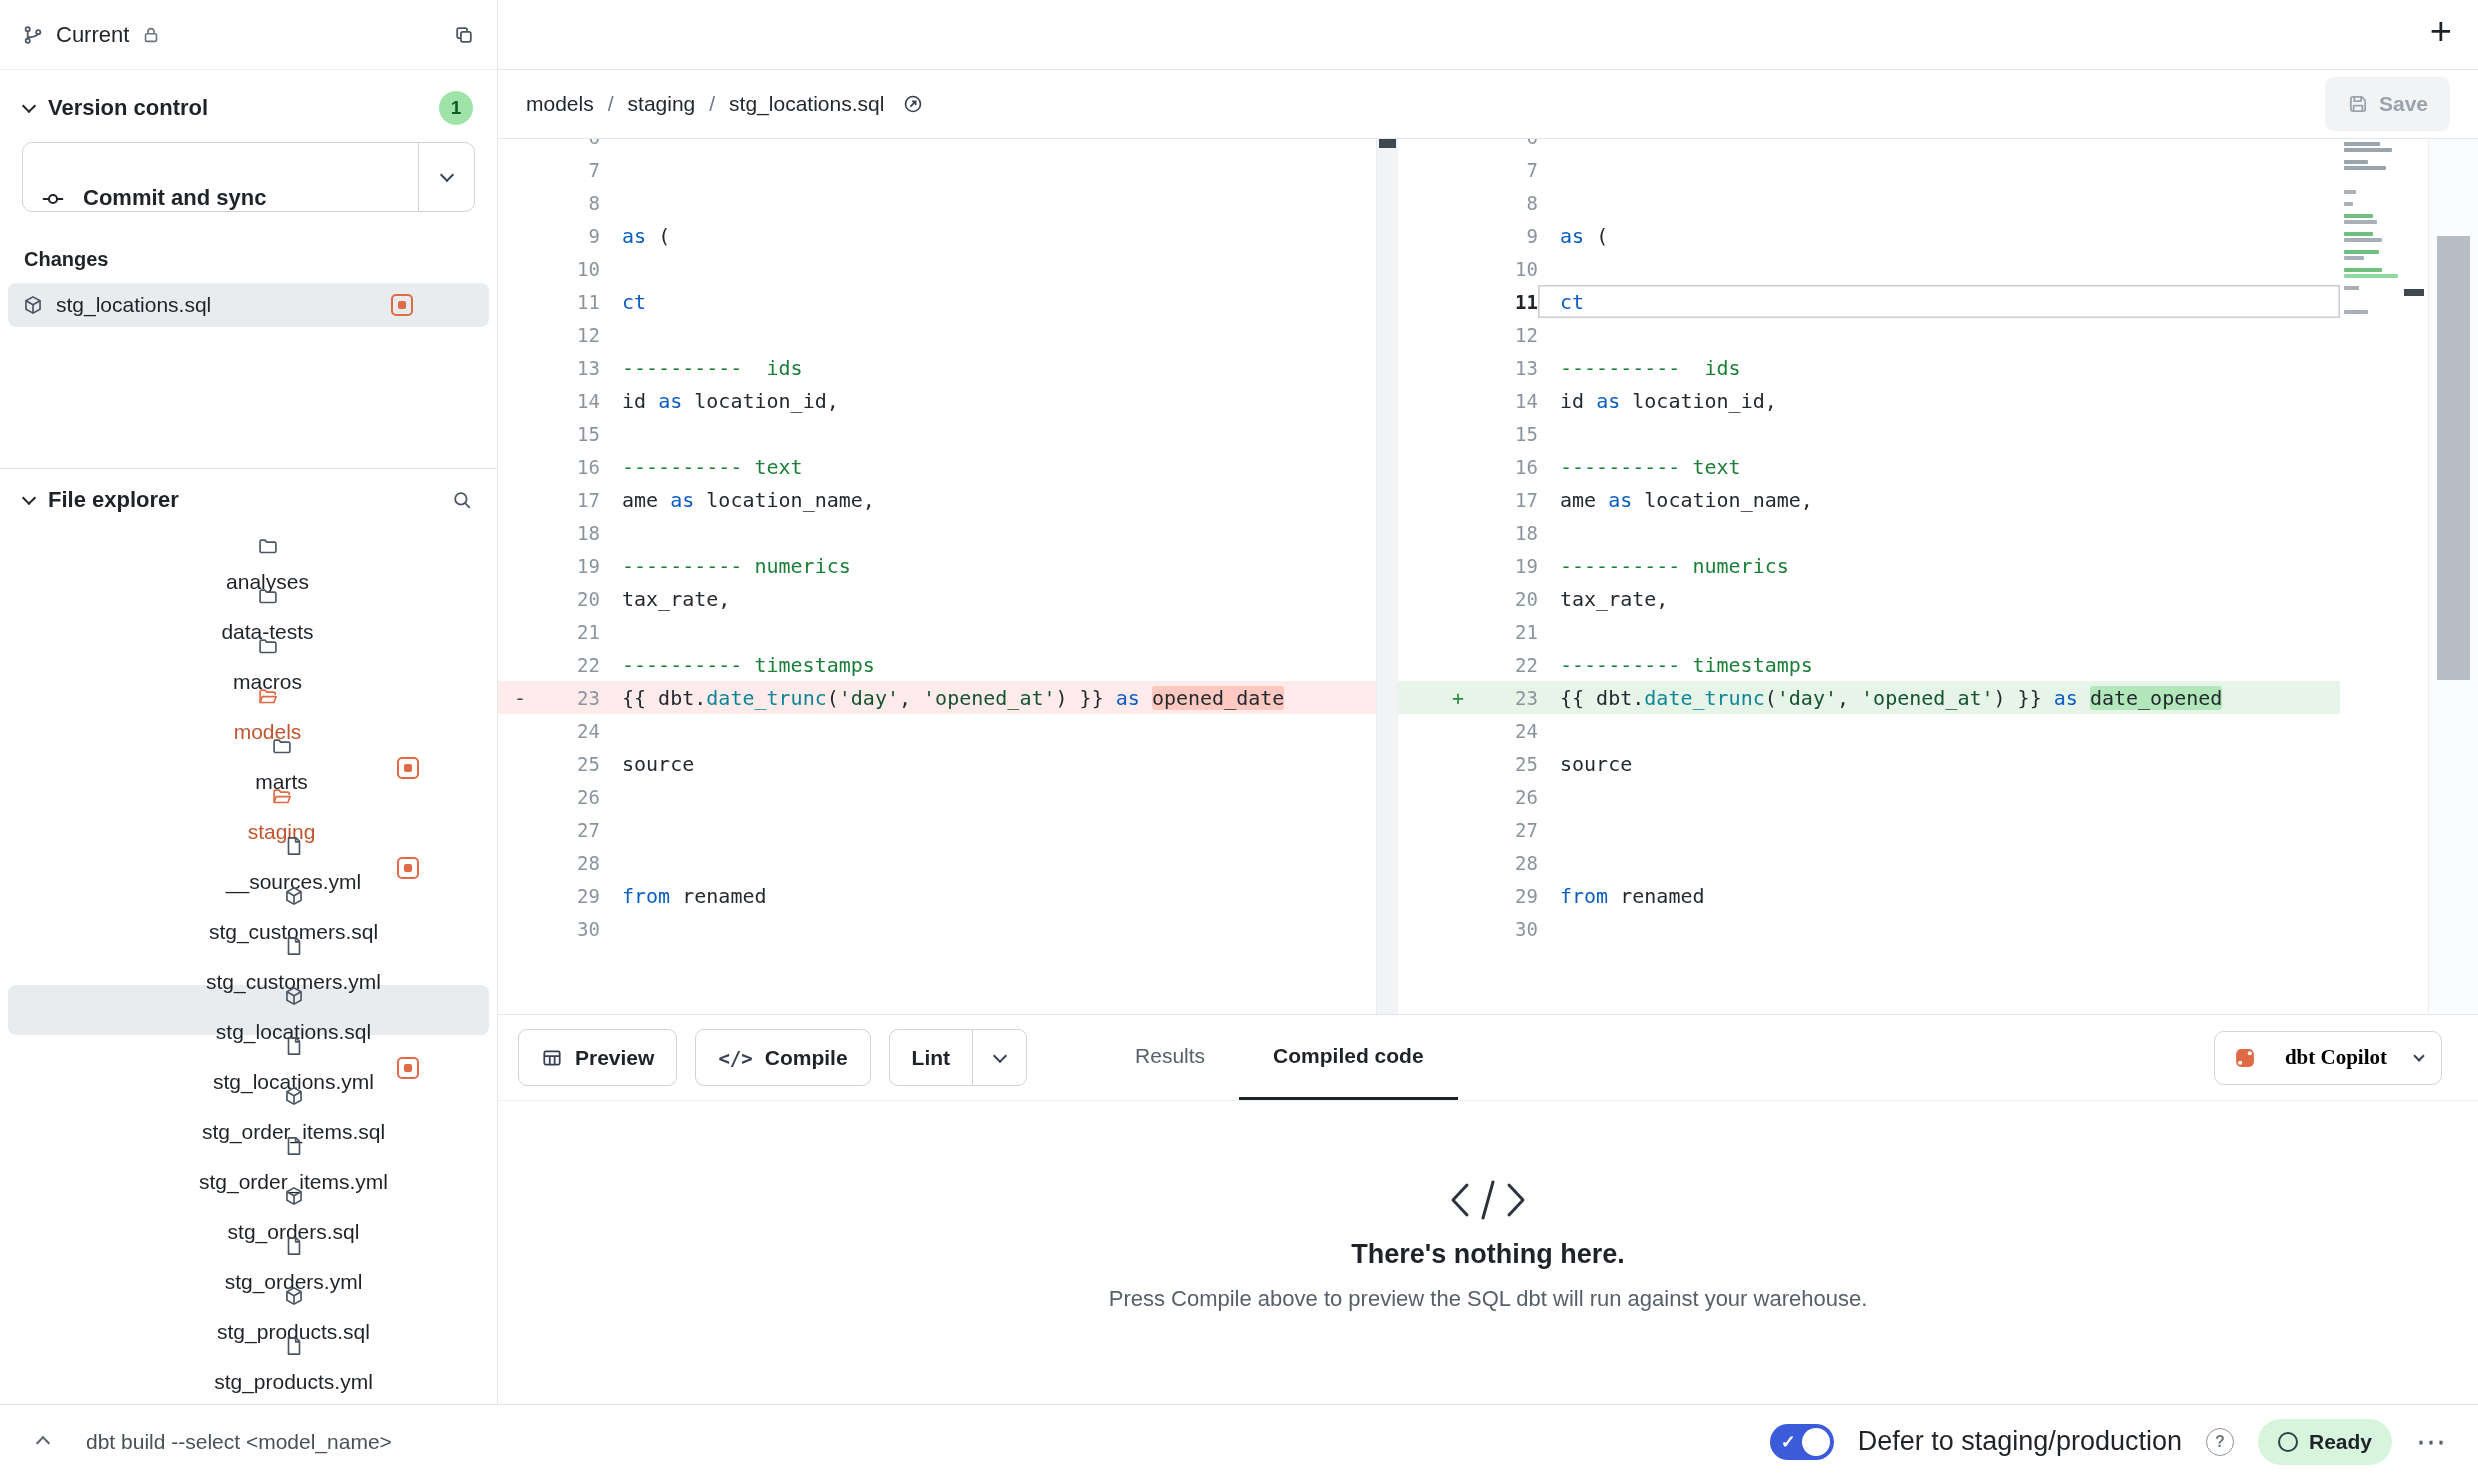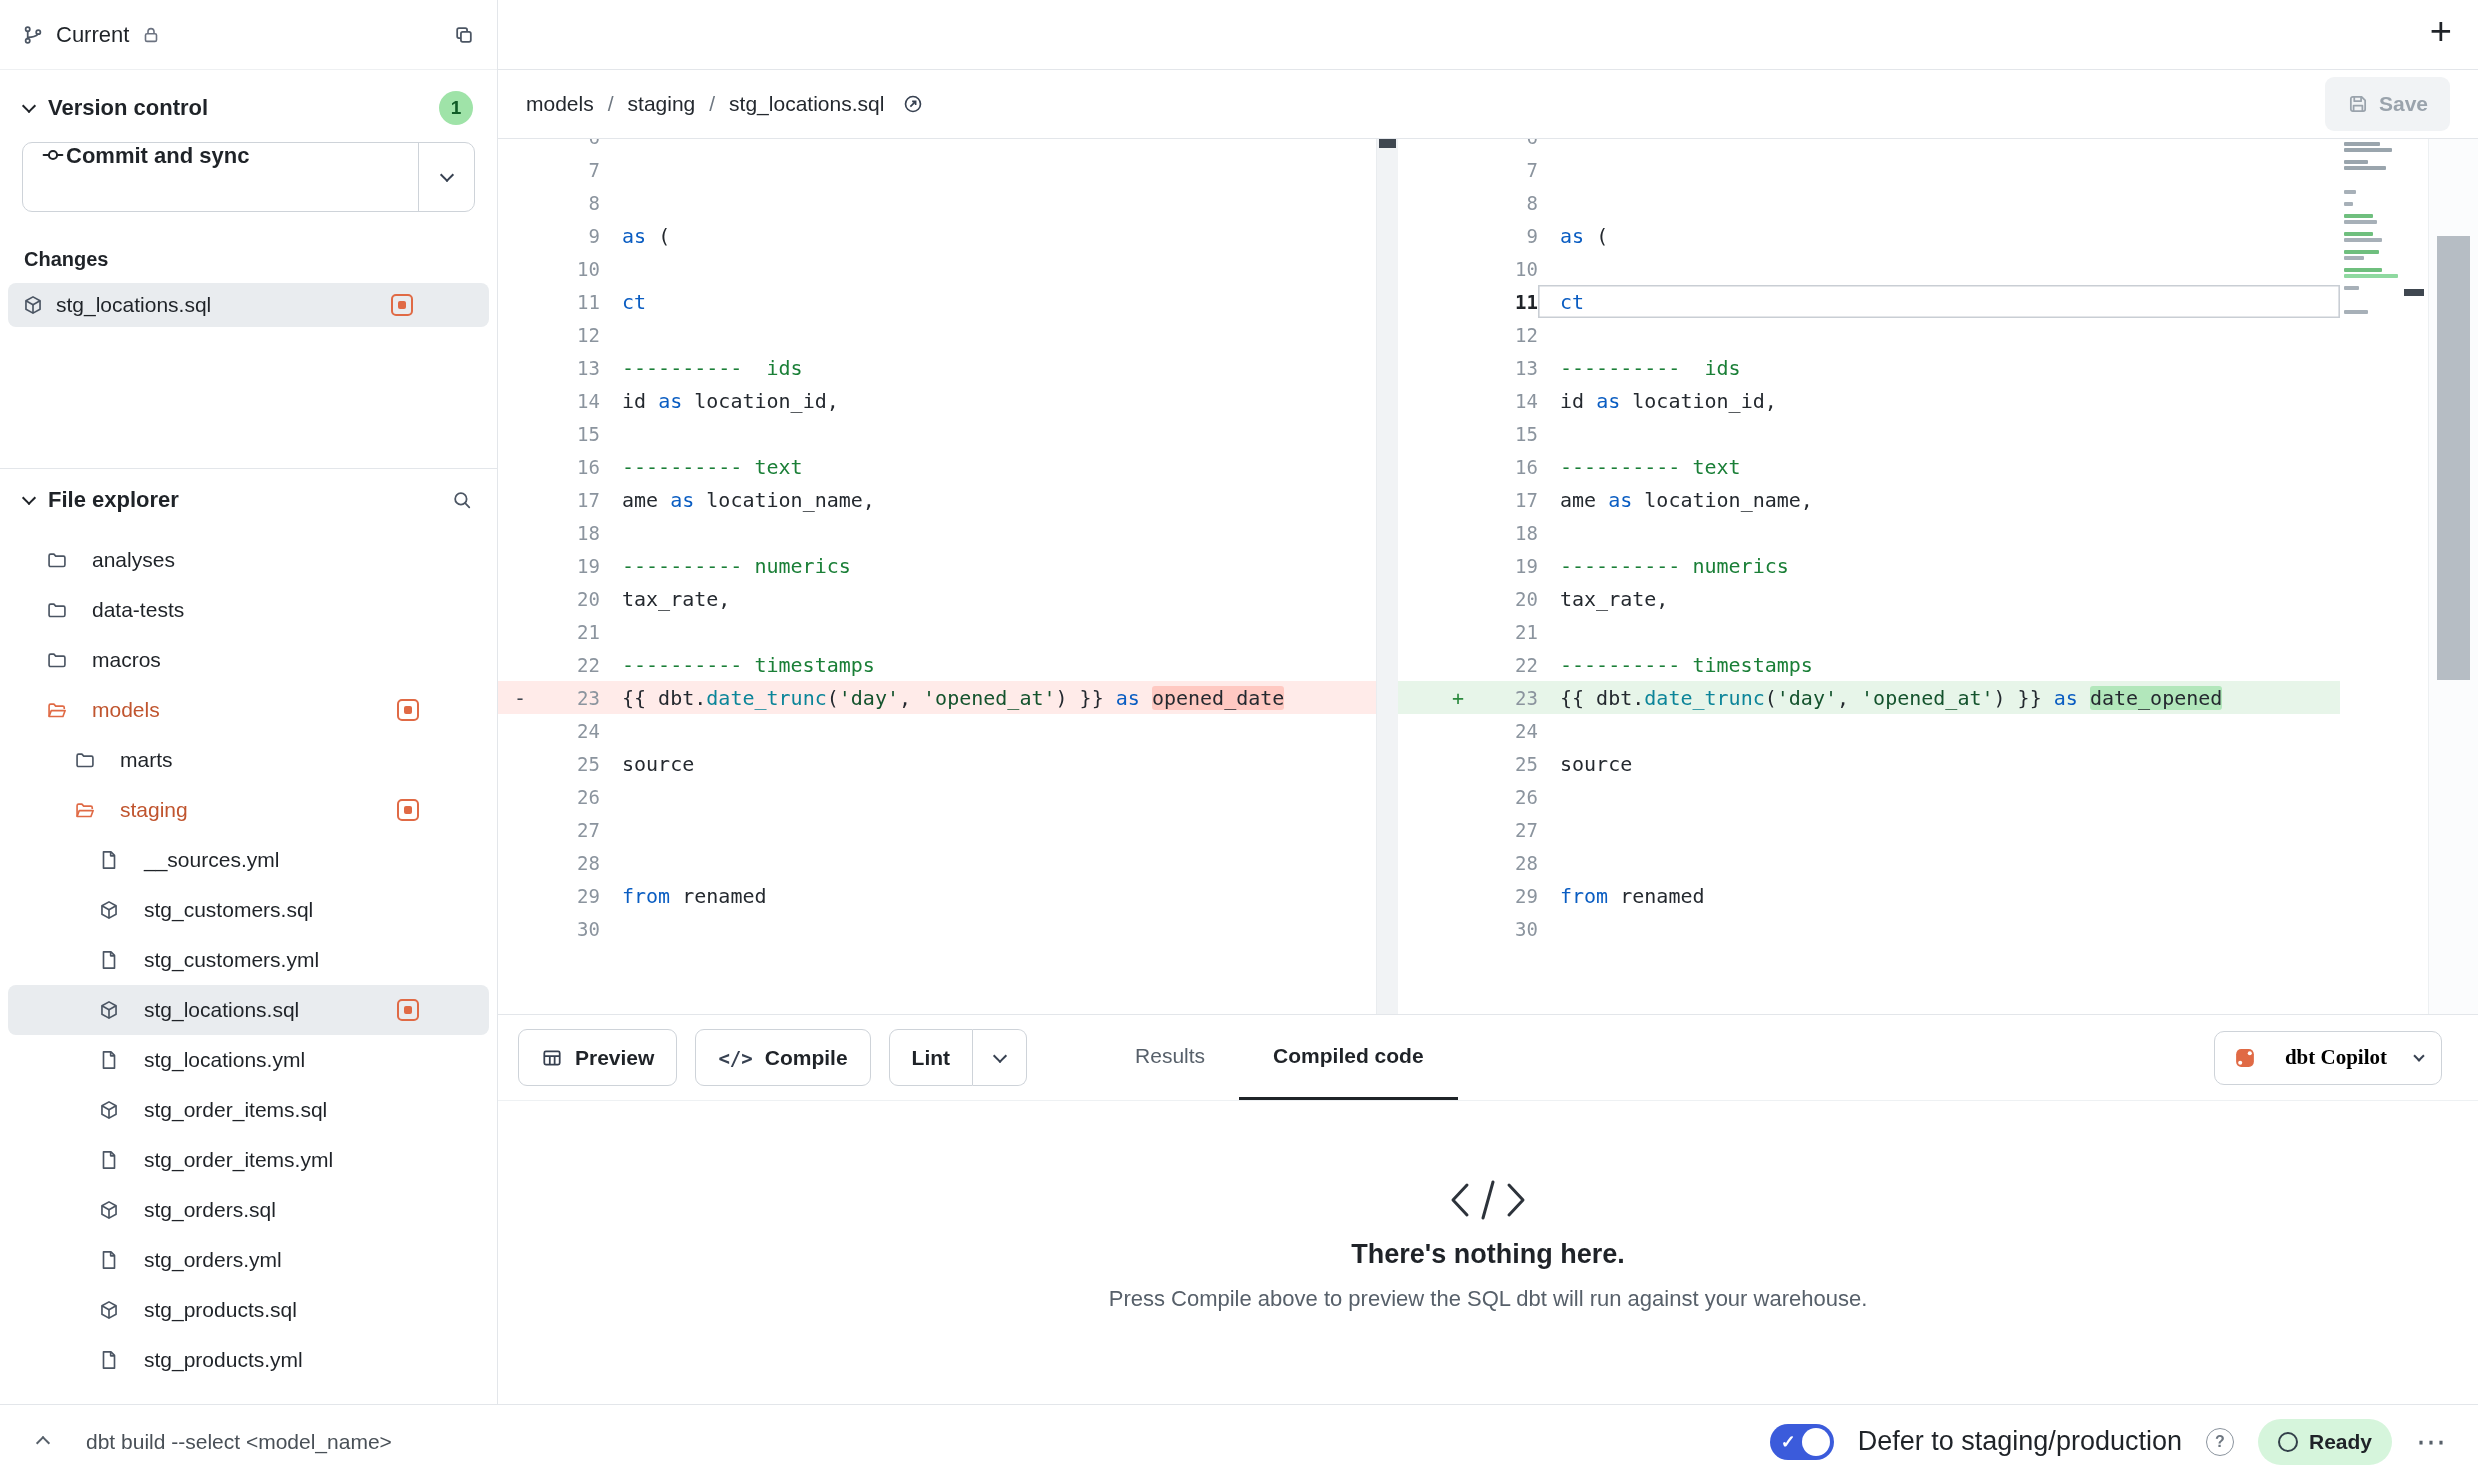--- a/index.html
+++ b/index.html
@@ -24,35 +24,35 @@
   .chev { display: inline-block; width: 10px; height: 10px; border-right: 2.4px solid currentColor; border-bottom: 2.4px solid currentColor; }
   .chev.down { transform: rotate(45deg); margin-top: -4px; }
   .chev.up { transform: rotate(-135deg); margin-top: 6px; }
 
   .vc { height: 398px; padding-top: 16px; }
   .vc-head { display: flex; align-items: center; gap: 14px; padding: 0 24px; height: 44px; color: #1f2328; }
   .vc-title { font-size: 22px; font-weight: 700; }
   .badge-green { margin-left: auto; width: 34px; height: 34px; border-radius: 50%; background: #9fe3a8; color: #0f5c26; font-size: 19px; font-weight: 700; display: flex; align-items: center; justify-content: center; }
 
   .commit-btn { margin: 12px 22px 0; height: 70px; border: 1.5px solid #ced3d9; border-radius: 10px; display: flex; align-items: stretch; overflow: hidden; background: #fff; cursor: pointer; }
-  .commit-main { flex: 1; display: flex; align-items: flex-start; gap: 1px; padding: 0 18px; font-size: 22px; font-weight: 700; }
+  .commit-main { flex: 1; display: flex; align-items: flex-end; gap: 18px; padding: 0 18px; font-size: 22px; font-weight: 700; }
   .commit-caret { width: 56px; border-left: 1.5px solid #ced3d9; display: flex; align-items: center; justify-content: center; color: #374151; }
 
   .changes-label { margin: 36px 24px 0; font-size: 20px; font-weight: 700; }
   .change-row { margin: 12px 8px 0; height: 44px; background: #e9ecef; border-radius: 8px; display: flex; align-items: center; gap: 12px; padding: 0 14px; font-size: 21px; }
   .badge-mod { width: 22px; height: 22px; border: 2px solid #e06a45; border-radius: 5px; position: relative; flex: none; }
   .badge-mod::after { content: ""; position: absolute; left: 50%; top: 50%; width: 8px; height: 8px; margin: -4px 0 0 -4px; border-radius: 2px; background: #e06a45; }
   .change-row .badge-mod { margin-left: auto; margin-right: 62px; }
 
   .fx { flex: 1; border-top: 1px solid #e3e6ea; display: flex; flex-direction: column; overflow: hidden; }
   .fx-head { height: 62px; display: flex; align-items: center; gap: 14px; padding: 0 24px; }
   .fx-title { font-size: 22px; font-weight: 700; }
 
   .tree { flex: 1; padding-top: 4px; overflow: hidden; }
-  .trow { height: 50px; margin: 0 8px; border-radius: 8px; display: flex; align-items: center; gap: 24px; font-size: 21px; cursor: pointer; }
+  .trow { height: 50px; margin: 0 8px; border-radius: 8px; display: flex; align-items: center; gap: 13px; font-size: 21px; cursor: pointer; flex-direction: column; }
   .trow.selected { background: #e9ecef; }
   .trow .ticon { color: #4b5563; flex: none; }
   .trow.accent { color: #c0552f; }
   .trow.accent .ticon { color: #e06a45; }
   .trow .badge-mod { margin-left: auto; margin-right: 70px; }
   .d1 { padding-left: 38px; } .d2 { padding-left: 66px; } .d3 { padding-left: 90px; }
 
   
   .main { flex: 1; display: flex; flex-direction: column; min-width: 0; }
 

